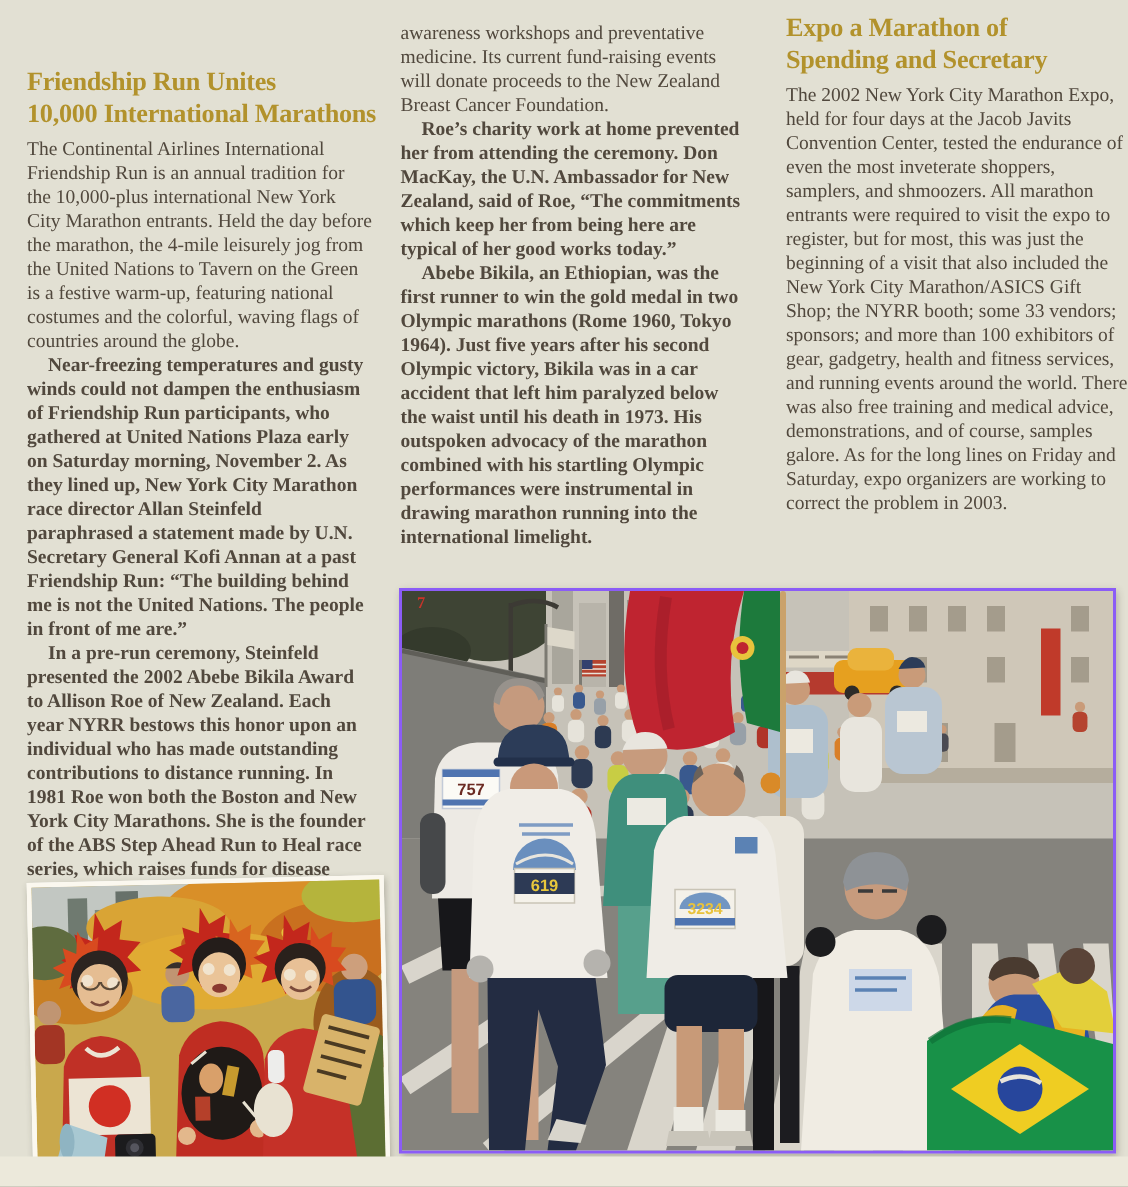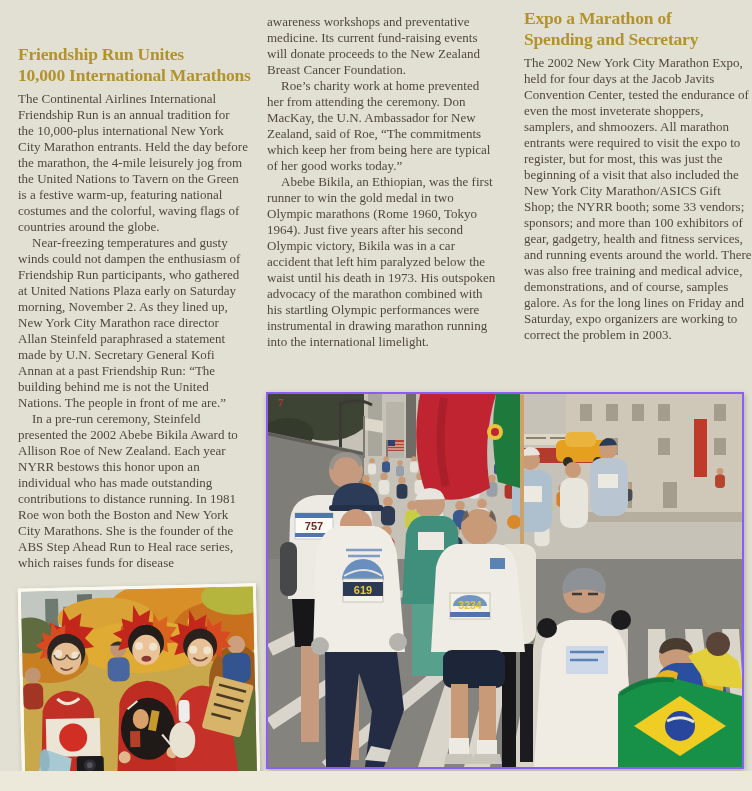--- a/index.html
+++ b/index.html
@@ -7,21 +7,21 @@
         font-family:"Liberation Serif","DejaVu Serif",serif;}
   .bottom-strip{position:absolute;left:0;top:771px;width:752px;height:20px;background:#ece9db;}
   .col{position:absolute;color:#51483d;}
   .col1{left:18px;top:8px;width:230px;margin-top:36px;}
   .col2{left:267px;top:14px;width:229px;}
   .col3{left:524px;top:8px;width:229px;}
   .headline{margin:0 0 5px 0;}
   .headline span{display:block;white-space:nowrap;font-weight:bold;font-size:17.5px;
                  line-height:21px;letter-spacing:-0.2px;color:#b2922c;}
   p.body{margin:0;font-size:13px;line-height:16px;text-align:left;}
-  p.indent{text-indent:14px;}
+  p.indent{text-indent:14px;font-weight:bold;}
   .photo{position:absolute;box-shadow:1px 2px 5px rgba(60,55,40,.30);}
   .photo svg{display:block;}
   .photo-left{left:20px;top:586px;width:232px;height:192px;background:#fff;
               border:3px solid #fbf8ef;transform:rotate(-1.3deg);}
   .photo-right{left:266px;top:392px;width:474px;height:373px;background:#ccc;
                border:2px solid #8b5cf6;}
   .folio{position:absolute;left:278px;top:396px;color:#c8342a;font-size:11px;
          font-weight:bold;font-family:"Liberation Serif",serif;z-index:5;}
 </style>
 </head>

